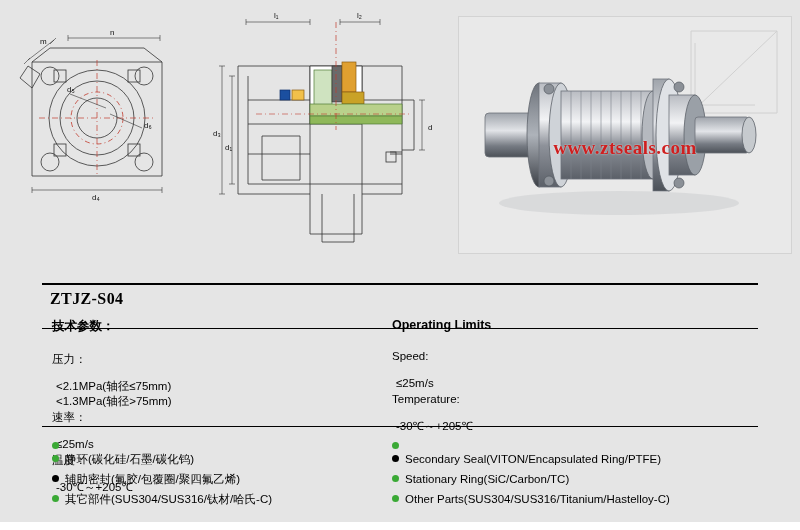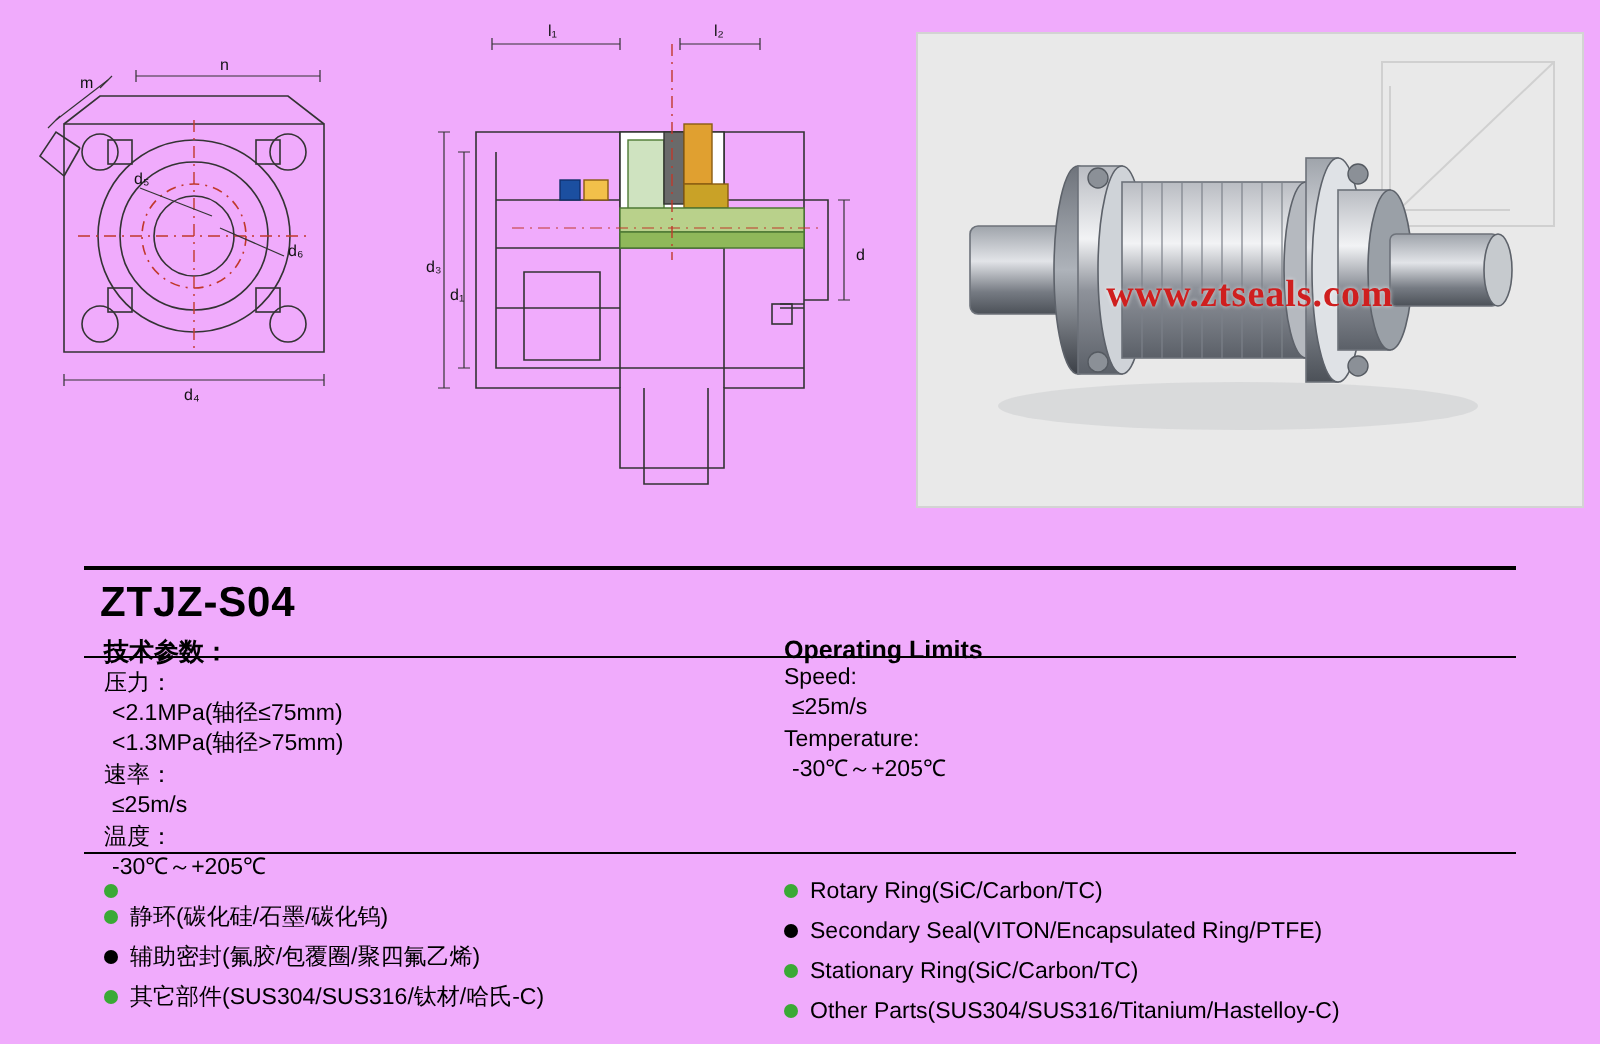--- a/index.html
+++ b/index.html
@@ -6,21 +6,21 @@
   html, body {
     margin: 0; padding: 0;
     width: 800px; height: 530px;
     background: #ffffff;
     font-family: "Liberation Sans", sans-serif;
     overflow: hidden;
   }
   .page {
     position: relative;
     width: 800px; height: 530px;
-    background: #f0abfc;
+    background: #e5e5e5;
   }
 
   
   .top-area {
     position: absolute;
     left: 0; top: 0;
     width: 800px; height: 258px;
   }
 
   
@@ -65,46 +65,47 @@
     height: 1px;
     background: #000;
   }
   .rule-top { top: 283px; height: 2px; }
   .rule-mid { top: 328px; }
   .rule-bot { top: 426px; }
 
   .model-title {
     position: absolute;
     left: 50px; top: 290px;
-    font-size: 21px;
+    font-size: 16px;
     font-weight: bold;
     letter-spacing: .4px;
     color: #000;
+    font-family: Liberation Serif, serif;
   }
 
   .col-left  { position: absolute; left: 52px;  top: 318px; width: 340px; }
   .col-right { position: absolute; left: 392px; top: 318px; width: 370px; }
 
   .col-head {
     font-size: 12.5px;
     font-weight: bold;
     color: #000;
-    margin-bottom: 0;
+    margin-bottom: 17px;
   }
   .spec-row {
     display: flex;
     align-items: flex-start;
     font-size: 11.5px;
     line-height: 15px;
     color: #000;
     margin-bottom: 1px;
     flex-direction: column;
   }
   .spec-label { flex: 0 0 auto; white-space: nowrap; }
-  .spec-vals  { flex: 1 1 auto; padding-left: 4px; }
+  .spec-vals  { flex: 1 1 auto; padding-left: 4px; margin-top: 12px; }
   .spec-vals div { white-space: nowrap; }
 
   .col-left .spec-label  { width: 46px; }
   .col-right .spec-label { width: 86px; }
 
   
   .list-left  { position: absolute; left: 52px;  top: 436px; width: 340px; }
   .list-right { position: absolute; left: 392px; top: 436px; width: 400px; }
 
   .bullet-item {
@@ -368,21 +369,20 @@
     </div>
     <div class="bullet-item">
       <span class="bullet b-green"></span>
       <span>其它部件(SUS304/SUS316/钛材/哈氏-C)</span>
     </div>
   </div>
 
   <div class="list-right">
     <div class="bullet-item">
       <span class="bullet b-green"></span>
-      <span>Rotary  Ring(SiC/Carbon/TC)</span>
     </div>
     <div class="bullet-item">
       <span class="bullet b-black"></span>
       <span>Secondary  Seal(VITON/Encapsulated Ring/PTFE)</span>
     </div>
     <div class="bullet-item">
       <span class="bullet b-green"></span>
       <span>Stationary  Ring(SiC/Carbon/TC)</span>
     </div>
     <div class="bullet-item">

